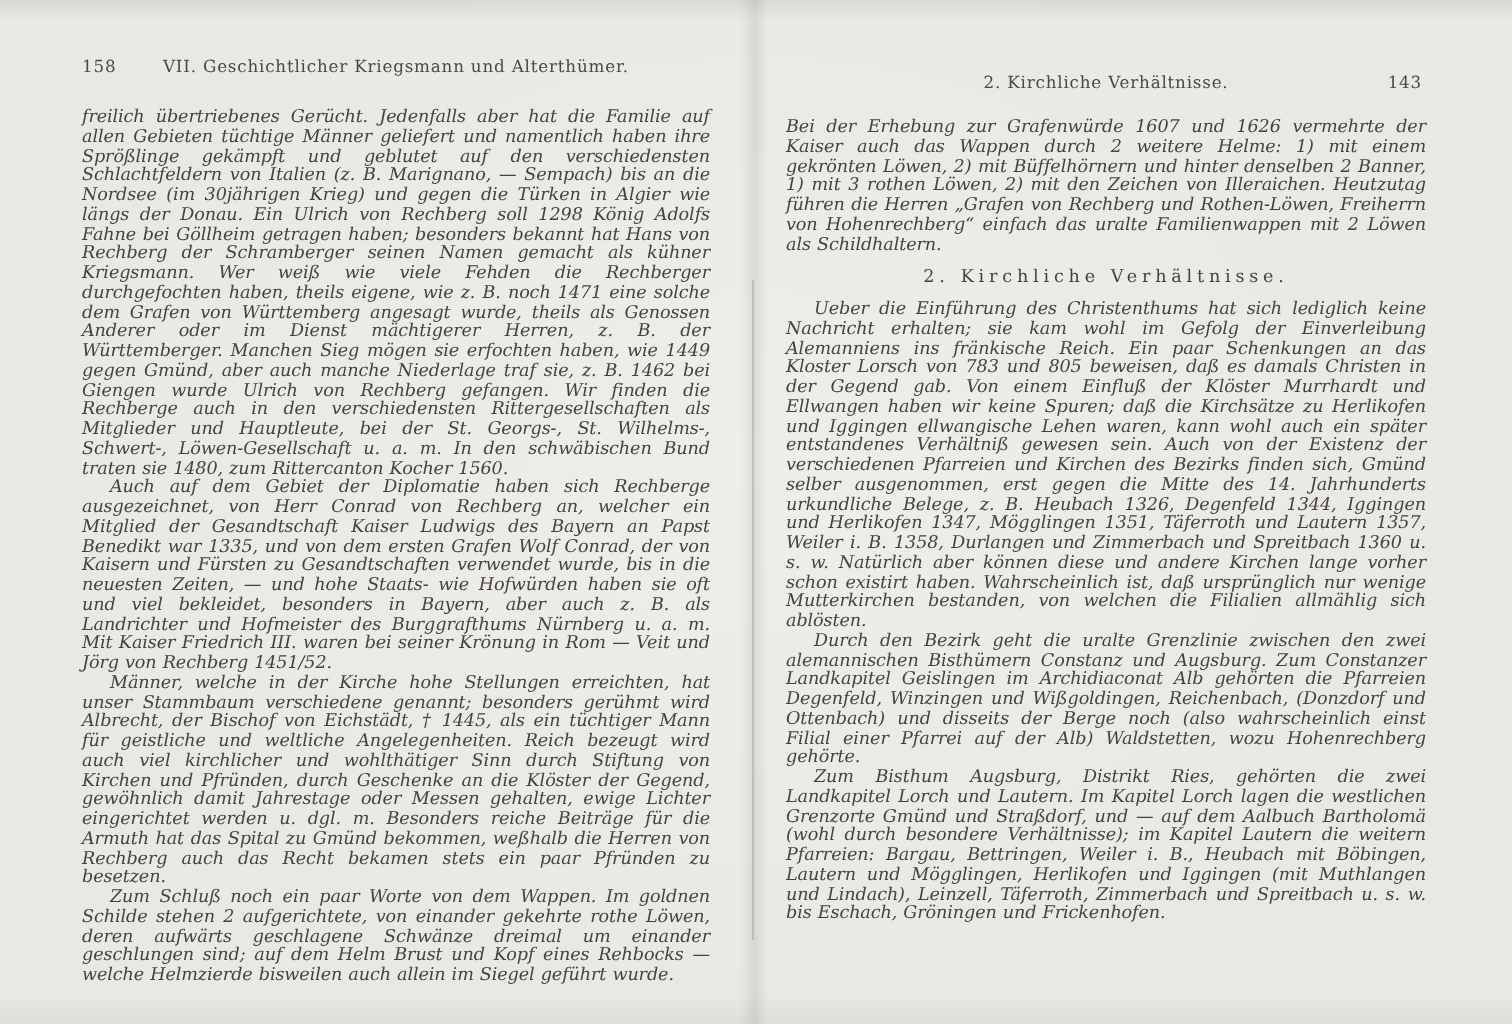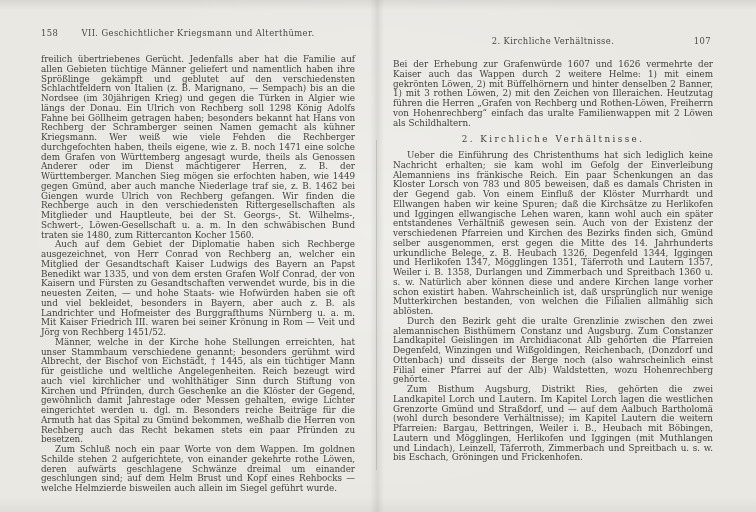--- a/index.html
+++ b/index.html
@@ -65,20 +65,21 @@
     letter-spacing: -0.05px;
     word-spacing: 0.3px;
     color: #46433d;
     hyphens: auto;
     -webkit-hyphens: auto;
   }
   .page-right .page-body { margin-top: 13px; }
   .para {
     margin: 0;
     text-indent: 0;
+    font-style: italic;
   }
   .para.indented { text-indent: 14px; }
   .section-heading {
     margin: 7px 0 6px 0;
     text-align: center;
     text-indent: 0;
     font-size: 8.8px;
     letter-spacing: 2.4px;
     color: #45423c;
     font-weight: normal;
@@ -100,21 +101,21 @@
         <p class="para">freilich übertriebenes Gerücht. Jedenfalls aber hat die Familie auf allen Gebieten tüchtige Männer geliefert und namentlich haben ihre Sprößlinge gekämpft und geblutet auf den verschiedensten Schlachtfeldern von Italien (z. B. Marignano, — Sempach) bis an die Nordsee (im 30jährigen Krieg) und gegen die Türken in Algier wie längs der Donau. Ein Ulrich von Rechberg soll 1298 König Adolfs Fahne bei Göllheim getragen haben; besonders bekannt hat Hans von Rechberg der Schramberger seinen Namen gemacht als kühner Kriegsmann. Wer weiß wie viele Fehden die Rechberger durchgefochten haben, theils eigene, wie z. B. noch 1471 eine solche dem Grafen von Württemberg angesagt wurde, theils als Genossen Anderer oder im Dienst mächtigerer Herren, z. B. der Württemberger. Manchen Sieg mögen sie erfochten haben, wie 1449 gegen Gmünd, aber auch manche Niederlage traf sie, z. B. 1462 bei Giengen wurde Ulrich von Rechberg gefangen. Wir finden die Rechberge auch in den verschiedensten Rittergesellschaften als Mitglieder und Hauptleute, bei der St. Georgs-, St. Wilhelms-, Schwert-, Löwen-Gesellschaft u. a. m. In den schwäbischen Bund traten sie 1480, zum Rittercanton Kocher 1560.</p>
         <p class="para indented">Auch auf dem Gebiet der Diplomatie haben sich Rechberge ausgezeichnet, von Herr Conrad von Rechberg an, welcher ein Mitglied der Gesandtschaft Kaiser Ludwigs des Bayern an Papst Benedikt war 1335, und von dem ersten Grafen Wolf Conrad, der von Kaisern und Fürsten zu Gesandtschaften verwendet wurde, bis in die neuesten Zeiten, — und hohe Staats- wie Hofwürden haben sie oft und viel bekleidet, besonders in Bayern, aber auch z. B. als Landrichter und Hofmeister des Burggrafthums Nürnberg u. a. m. Mit Kaiser Friedrich III. waren bei seiner Krönung in Rom — Veit und Jörg von Rechberg 1451/52.</p>
         <p class="para indented">Männer, welche in der Kirche hohe Stellungen erreichten, hat unser Stammbaum verschiedene genannt; besonders gerühmt wird Albrecht, der Bischof von Eichstädt, † 1445, als ein tüchtiger Mann für geistliche und weltliche Angelegenheiten. Reich bezeugt wird auch viel kirchlicher und wohlthätiger Sinn durch Stiftung von Kirchen und Pfründen, durch Geschenke an die Klöster der Gegend, gewöhnlich damit Jahrestage oder Messen gehalten, ewige Lichter eingerichtet werden u. dgl. m. Besonders reiche Beiträge für die Armuth hat das Spital zu Gmünd bekommen, weßhalb die Herren von Rechberg auch das Recht bekamen stets ein paar Pfründen zu besetzen.</p>
         <p class="para indented">Zum Schluß noch ein paar Worte von dem Wappen. Im goldnen Schilde stehen 2 aufgerichtete, von einander gekehrte rothe Löwen, deren aufwärts geschlagene Schwänze dreimal um einander geschlungen sind; auf dem Helm Brust und Kopf eines Rehbocks — welche Helmzierde bisweilen auch allein im Siegel geführt wurde.</p>
       </div>
   </div>
 
   <div class="page page-right">
     <div class="page-header">
       <span class="running-title">2. Kirchliche Verhältnisse.</span>
-      <span class="page-num">107</span>
+      <span class="page-num">143</span>
     </div>
     <div class="page-body">
         <p class="para">Bei der Erhebung zur Grafenwürde 1607 und 1626 vermehrte der Kaiser auch das Wappen durch 2 weitere Helme: 1) mit einem gekrönten Löwen, 2) mit Büffelhörnern und hinter denselben 2 Banner, 1) mit 3 rothen Löwen, 2) mit den Zeichen von Illeraichen. Heutzutag führen die Herren „Grafen von Rechberg und Rothen-Löwen, Freiherrn von Hohenrechberg“ einfach das uralte Familienwappen mit 2 Löwen als Schildhaltern.</p>
         <h3 class="section-heading">2. Kirchliche Verhältnisse.</h3>
         <p class="para indented">Ueber die Einführung des Christenthums hat sich lediglich keine Nachricht erhalten; sie kam wohl im Gefolg der Einverleibung Alemanniens ins fränkische Reich. Ein paar Schenkungen an das Kloster Lorsch von 783 und 805 beweisen, daß es damals Christen in der Gegend gab. Von einem Einfluß der Klöster Murrhardt und Ellwangen haben wir keine Spuren; daß die Kirchsätze zu Herlikofen und Iggingen ellwangische Lehen waren, kann wohl auch ein später entstandenes Verhältniß gewesen sein. Auch von der Existenz der verschiedenen Pfarreien und Kirchen des Bezirks finden sich, Gmünd selber ausgenommen, erst gegen die Mitte des 14. Jahrhunderts urkundliche Belege, z. B. Heubach 1326, Degenfeld 1344, Iggingen und Herlikofen 1347, Mögglingen 1351, Täferroth und Lautern 1357, Weiler i. B. 1358, Durlangen und Zimmerbach und Spreitbach 1360 u. s. w. Natürlich aber können diese und andere Kirchen lange vorher schon existirt haben. Wahrscheinlich ist, daß ursprünglich nur wenige Mutterkirchen bestanden, von welchen die Filialien allmählig sich ablösten.</p>
         <p class="para indented">Durch den Bezirk geht die uralte Grenzlinie zwischen den zwei alemannischen Bisthümern Constanz und Augsburg. Zum Constanzer Landkapitel Geislingen im Archidiaconat Alb gehörten die Pfarreien Degenfeld, Winzingen und Wißgoldingen, Reichenbach, (Donzdorf und Ottenbach) und disseits der Berge noch (also wahrscheinlich einst Filial einer Pfarrei auf der Alb) Waldstetten, wozu Hohenrechberg gehörte.</p>
         <p class="para indented">Zum Bisthum Augsburg, Distrikt Ries, gehörten die zwei Landkapitel Lorch und Lautern. Im Kapitel Lorch lagen die westlichen Grenzorte Gmünd und Straßdorf, und — auf dem Aalbuch Bartholomä (wohl durch besondere Verhältnisse); im Kapitel Lautern die weitern Pfarreien: Bargau, Bettringen, Weiler i. B., Heubach mit Böbingen, Lautern und Mögglingen, Herlikofen und Iggingen (mit Muthlangen und Lindach), Leinzell, Täferroth, Zimmerbach und Spreitbach u. s. w. bis Eschach, Gröningen und Frickenhofen.</p>
       </div>
   </div>
 </div>

